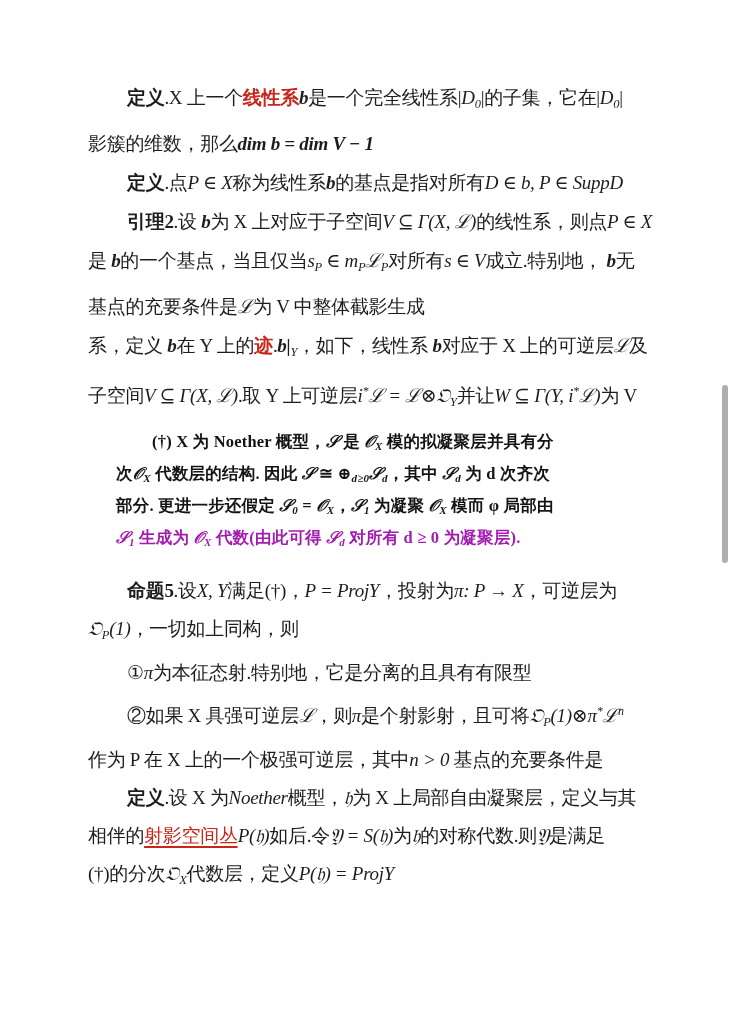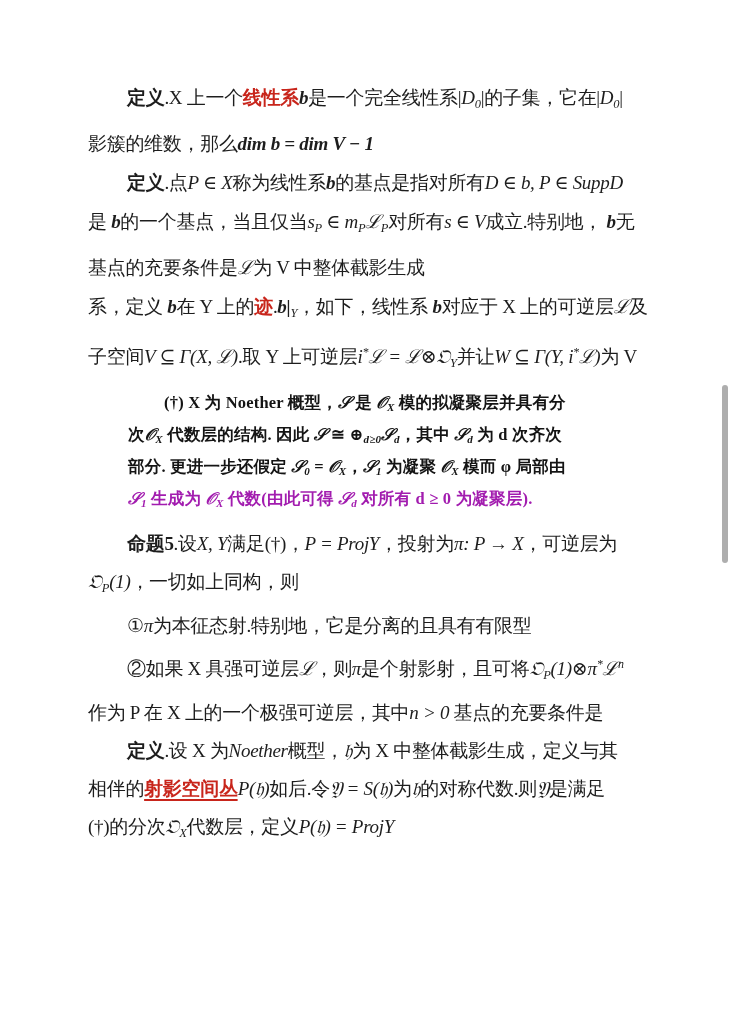--- a/index.html
+++ b/index.html
@@ -15,60 +15,61 @@
     position:absolute; left:88px; top:78px; width:558px;
     color:#1d1d1d;
   }
   .line {
     font-size:19px; line-height:39px; white-space:nowrap;
     letter-spacing:-0.3px;
   }
   .line.b2 { line-height:38px; }
   .line.indent { text-indent:39px; }
   .line.book {
-    font-size:16.5px; line-height:27px; margin-left:40px;
+    font-size:16.5px; line-height:27px; margin-left:28px;
     color:#141414; font-weight:600; letter-spacing:0.2px;
   }
   .line.bookfirst { text-indent:36px; }
   
   .s-n  { }
   .s-b  { font-weight:bold; }
   .s-r  { font-weight:bold; }
-  .s-ru { font-weight:bold; text-decoration:underline; text-decoration-thickness:2px; text-underline-offset:4px;margin-top:29px; }
+  .s-ru { font-weight:normal; text-decoration:underline; text-decoration-thickness:2px; text-underline-offset:4px;margin-top:29px; }
   .s-m  { font-style:italic; }
   .s-mb { font-style:italic; font-weight:bold; }
   .s-sub { font-style:italic; font-size:12.5px; vertical-align:-4px; }
   .s-sup { font-style:italic; font-size:12px; vertical-align:7px; }
   .s-bk  { }
   .s-bks { font-style:italic; }
   .s-bsub{ font-style:italic; font-size:11px; vertical-align:-3px; }
   .scroll-thumb {
     position:absolute; left:722px; top:385px; width:6px; height:178px;
     border-radius:3px;
   }
 </style>
 </head>
 <body>
 
 <div class="page" style="background: rgb(255, 255, 255);">
   <div class="content" style="color: rgb(29, 29, 29);">
       <div class="line indent"><span class="s-b">定义</span><span class="s-n">.X 上一个</span><span class="s-r" style="color: rgb(200, 37, 27);">线性系</span><span class="s-mb">b</span><span class="s-n">是一个完全线性系|</span><span class="s-m">D</span><span class="s-sub">0</span><span class="s-n">|的子集，它在|</span><span class="s-m">D</span><span class="s-sub">0</span><span class="s-n">|</span></div>
       <div class="line"><span class="s-n">影簇的维数，那么</span><span class="s-mb">dim b = dim V − 1</span></div>
       <div class="line indent"><span class="s-b">定义</span><span class="s-n">.点</span><span class="s-m">P ∈ X</span><span class="s-n">称为线性系</span><span class="s-mb">b</span><span class="s-n">的基点是指对所有</span><span class="s-m">D ∈ b, P ∈ SuppD</span></div>
+      <div class="line indent"><span class="s-b">引理2</span><span class="s-n">.设 </span><span class="s-mb">b</span><span class="s-n">为 X 上对应于子空间</span><span class="s-m">V ⊆ Γ(X, ℒ)</span><span class="s-n">的线性系，则点</span><span class="s-m">P ∈ X</span></div>
       <div class="line"><span class="s-n">是 </span><span class="s-mb">b</span><span class="s-n">的一个基点，当且仅当</span><span class="s-m">s</span><span class="s-sub">P</span><span class="s-m"> ∈ m</span><span class="s-sub">P</span><span class="s-m">ℒ</span><span class="s-sub">P</span><span class="s-n">对所有</span><span class="s-m">s ∈ V</span><span class="s-n">成立.特别地， </span><span class="s-mb">b</span><span class="s-n">无</span></div>
       <div class="line"><span class="s-n">基点的充要条件是</span><span class="s-m">ℒ</span><span class="s-n">为 V 中整体截影生成</span></div>
       <div class="line"><span class="s-n">系，定义 </span><span class="s-mb">b</span><span class="s-n">在 Y 上的</span><span class="s-r" style="color: rgb(200, 37, 27);">迹</span><span class="s-n">.</span><span class="s-mb">b|</span><span class="s-sub">Y</span><span class="s-n">，如下，线性系 </span><span class="s-mb">b</span><span class="s-n">对应于 X 上的可逆层</span><span class="s-m">ℒ</span><span class="s-n">及</span></div>
       <div class="line"><span class="s-n">子空间</span><span class="s-m">V ⊆ Γ(X, ℒ)</span><span class="s-n">.取 Y 上可逆层</span><span class="s-m">i</span><span class="s-sup">*</span><span class="s-m">ℒ = ℒ⊗𝔒</span><span class="s-sub">Y</span><span class="s-n">并让</span><span class="s-m">W ⊆ Γ(Y, i</span><span class="s-sup">*</span><span class="s-m">ℒ)</span><span class="s-n">为 V</span></div>
       <div class="line book bookfirst" style="margin-top: 6px; color: rgb(20, 20, 20);"><span class="s-bk">(†) X 为 Noether 概型，</span><span class="s-bks">𝒮</span><span class="s-bk"> 是 </span><span class="s-bks">𝒪</span><span class="s-bsub">X</span><span class="s-bk"> 模的拟凝聚层并具有分</span></div>
       <div class="line book" style="color: rgb(20, 20, 20);"><span class="s-bk">次</span><span class="s-bks">𝒪</span><span class="s-bsub">X</span><span class="s-bk"> 代数层的结构. 因此 </span><span class="s-bks">𝒮</span><span class="s-bk"> ≅ ⊕</span><span class="s-bsub">d≥0</span><span class="s-bks">𝒮</span><span class="s-bsub">d</span><span class="s-bk">，其中 </span><span class="s-bks">𝒮</span><span class="s-bsub">d</span><span class="s-bk"> 为 d 次齐次</span></div>
       <div class="line book" style="color: rgb(20, 20, 20);"><span class="s-bk">部分. 更进一步还假定 </span><span class="s-bks">𝒮</span><span class="s-bsub">0</span><span class="s-bk"> = </span><span class="s-bks">𝒪</span><span class="s-bsub">X</span><span class="s-bk">，</span><span class="s-bks">𝒮</span><span class="s-bsub">1</span><span class="s-bk"> 为凝聚 </span><span class="s-bks">𝒪</span><span class="s-bsub">X</span><span class="s-bk"> 模而 φ 局部由</span></div>
       <div class="line book" style="color: #a21caf;"><span class="s-bks">𝒮</span><span class="s-bsub">1</span><span class="s-bk"> 生成为 </span><span class="s-bks">𝒪</span><span class="s-bsub">X</span><span class="s-bk"> 代数(由此可得 </span><span class="s-bks">𝒮</span><span class="s-bsub">d</span><span class="s-bk"> 对所有 d ≥ 0 为凝聚层).</span></div>
-      <div class="line indent b2" style="margin-top: 8px;"><span class="s-b">命题5</span><span class="s-n">.设</span><span class="s-m">X, Y</span><span class="s-n">满足(†)，</span><span class="s-m">P = ProjY</span><span class="s-n">，投射为</span><span class="s-m">π: P → X</span><span class="s-n">，可逆层为</span></div>
+      <div class="line indent b2" style="margin-top: 16px;"><span class="s-b">命题5</span><span class="s-n">.设</span><span class="s-m">X, Y</span><span class="s-n">满足(†)，</span><span class="s-m">P = ProjY</span><span class="s-n">，投射为</span><span class="s-m">π: P → X</span><span class="s-n">，可逆层为</span></div>
       <div class="line b2"><span class="s-m">𝔒</span><span class="s-sub">P</span><span class="s-m">(1)</span><span class="s-n">，一切如上同构，则</span></div>
       <div class="line indent b2"><span class="s-n">①</span><span class="s-m">π</span><span class="s-n">为本征态射.特别地，它是分离的且具有有限型</span></div>
       <div class="line indent b2"><span class="s-n">②如果 X 具强可逆层</span><span class="s-m">ℒ</span><span class="s-n">，则</span><span class="s-m">π</span><span class="s-n">是个射影射，且可将</span><span class="s-m">𝔒</span><span class="s-sub">P</span><span class="s-m">(1)⊗π</span><span class="s-sup">*</span><span class="s-m">ℒ</span><span class="s-sup">n</span></div>
       <div class="line b2"><span class="s-n">作为 P 在 X 上的一个极强可逆层，其中</span><span class="s-m">n &gt; 0</span><span class="s-n"> 基点的充要条件是</span></div>
-      <div class="line indent b2"><span class="s-b">定义</span><span class="s-n">.设 X 为</span><span class="s-m">Noether</span><span class="s-n">概型，</span><span class="s-m">𝔥</span><span class="s-n">为 X 中整体截影生成，定义与其</span></div>
+      <div class="line indent b2"><span class="s-b">定义</span><span class="s-n">.设 X 为</span><span class="s-m">Noether</span><span class="s-n">概型，</span><span class="s-m">𝔥</span><span class="s-n">为 X 上局部自由凝聚层，定义与其</span></div>
       <div class="line b2"><span class="s-n">相伴的</span><span class="s-ru" style="color: rgb(200, 37, 27); text-decoration-color: rgb(200, 37, 27);">射影空间丛</span><span class="s-m">P(𝔥)</span><span class="s-n">如后.令</span><span class="s-m">𝔜 = S(𝔥)</span><span class="s-n">为</span><span class="s-m">𝔥</span><span class="s-n">的对称代数.则</span><span class="s-m">𝔜</span><span class="s-n">是满足</span></div>
       <div class="line b2"><span class="s-n">(†)的分次</span><span class="s-m">𝔒</span><span class="s-sub">X</span><span class="s-n">代数层，定义</span><span class="s-m">P(𝔥) = ProjY</span></div>
     </div>
   <div class="scroll-thumb" style="background: rgb(174, 174, 174);"></div>
 </div>
 
 </body></html>

